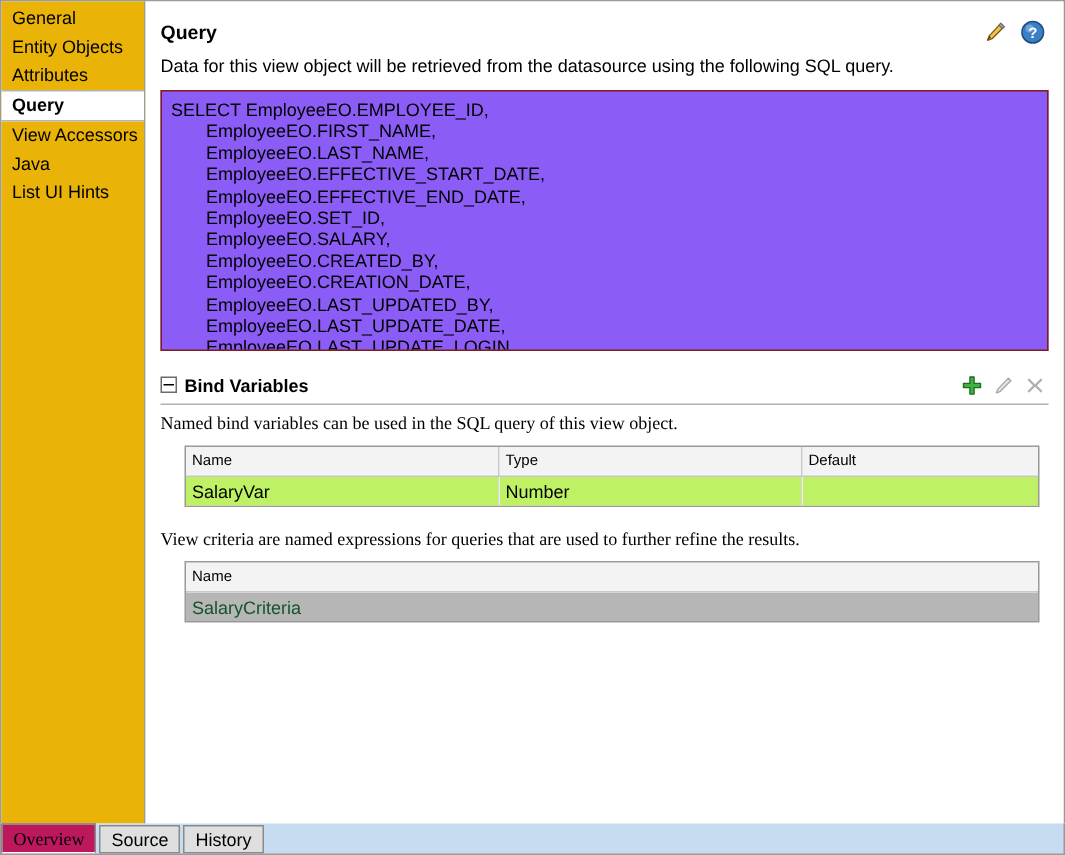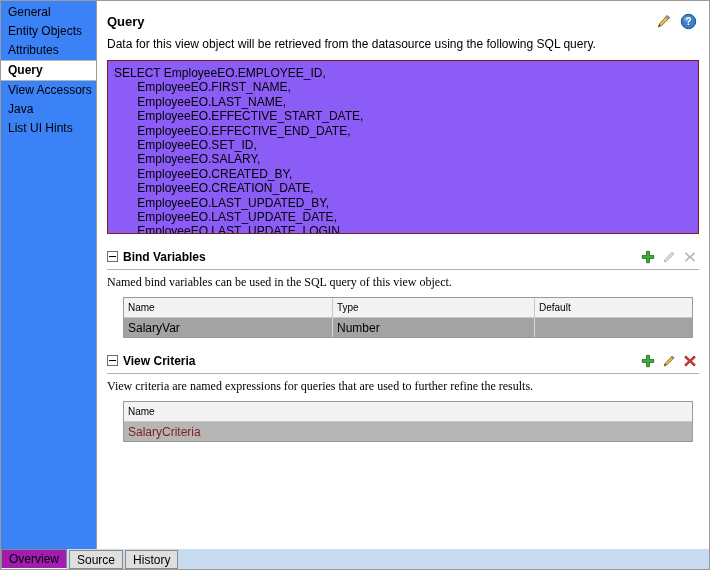--- a/index.html
+++ b/index.html
@@ -34,21 +34,21 @@
     border-left: 1px solid #9a9a9a;
     border-top: 1px solid #9a9a9a;
     border-right: 1px solid #9a9a9a;
     background: #ffffff;
   }
 
   
   .sidebar {
     width: 96px;
     flex: 0 0 96px;
-    background: #3b82f6;
+    background: #eab308;
     border-right: 1px solid #9a9a9a;
     box-sizing: border-box;
     padding-top: 2px;
     position: relative;
   }
   .nav-item {
     height: 19px;
     line-height: 19px;
     padding-left: 7px;
     font-size: 12px;
@@ -202,28 +202,28 @@
     overflow: hidden;
     white-space: nowrap;
   }
   table.data th:last-child { border-right: none; }
   table.data td {
     font-size: 12px;
     padding: 1px 4px;
     height: 17px;
     border-right: 1px solid #d7d7d7;
     color: #000000;
-    background: #a3a3a3;
+    background: #bef264;
     overflow: hidden;
     white-space: nowrap;
   }
   table.data td:last-child { border-right: none; }
   table.data tr.selected td {
     background: #b6b6b6;
-    color: #7f1d1d;
+    color: #14532d;
   }
 
   
   .tabstrip {
     height: 21px;
     background: #c7dcf0;
     box-sizing: border-box;
     display: flex;
     align-items: flex-end;
     padding-left: 0px;
@@ -239,24 +239,25 @@
     padding: 0 7px;
     box-sizing: border-box;
     border: 1px solid #8a8a8a;
     background: #dfdfdf;
     margin-right: 2px;
     color: #000000;
     cursor: default;
     white-space: nowrap;
   }
   .tab.active {
-    background: #a21caf;
+    background: #be185d;
     border-bottom: 1px solid #ffffff;
     height: 20px;
     font-weight: normal;
+    font-family: Liberation Serif, serif;
   }
 
   .icon-btn {
     display: inline-flex;
     align-items: center;
     justify-content: center;
     cursor: pointer;
     line-height: 0;
   }
 </style>
@@ -370,45 +371,20 @@
                 <td>SalaryVar</td>
                 <td>Number</td>
                 <td></td>
               </tr>
             </tbody>
           </table>
         </div>
       </div>
 
       <div class="section">
-        <div class="section-header">
-          <div class="section-header-left">
-            <span class="toggle-box"></span>
-            <span class="section-title">View Criteria</span>
-          </div>
-          <div class="section-actions">
-            <span class="icon-btn">
-              <svg width="14" height="14" viewBox="0 0 14 14">
-                <path d="M5.6 1.3 H8.4 V5.6 H12.7 V8.4 H8.4 V12.7 H5.6 V8.4 H1.3 V5.6 H5.6 Z" fill="#3eb33e" stroke="#1f6b1f" stroke-width="0.9" stroke-linejoin="round"></path>
-              </svg>
-            </span>
-            <span class="icon-btn">
-              <svg width="14" height="14" viewBox="0 0 14 14">
-                <path d="M10.2 2.1 L11.9 3.8 L4.6 11.1 L2.3 11.9 L3.1 9.6 Z" fill="#f2c14a" stroke="#7a5c18" stroke-width="0.9" stroke-linejoin="round"></path>
-                <path d="M10.2 2.1 L11.9 3.8 L11.0 4.7 L9.3 3.0 Z" fill="#b0b0b0" stroke="#6a6a6a" stroke-width="0.7"></path>
-                <path d="M2.3 11.9 L3.1 9.6 L4.0 10.5 Z" fill="#4a3a14"></path>
-              </svg>
-            </span>
-            <span class="icon-btn">
-              <svg width="14" height="14" viewBox="0 0 14 14">
-                <path d="M3.0 1.9 L7.0 5.9 L11.0 1.9 L12.3 3.3 L8.4 7.0 L12.3 10.7 L11.0 12.1 L7.0 8.1 L3.0 12.1 L1.7 10.7 L5.6 7.0 L1.7 3.3 Z" fill="#d33a2a" stroke="#8f1b10" stroke-width="0.8" stroke-linejoin="round"></path>
-              </svg>
-            </span>
-          </div>
-        </div>
         <div class="section-desc">View criteria are named expressions for queries that are used to further refine the results.</div>
         <div class="grid">
           <table class="data">
             <thead>
               <tr>
                 <th>Name</th>
               </tr>
             </thead>
             <tbody>
               <tr class="selected">

